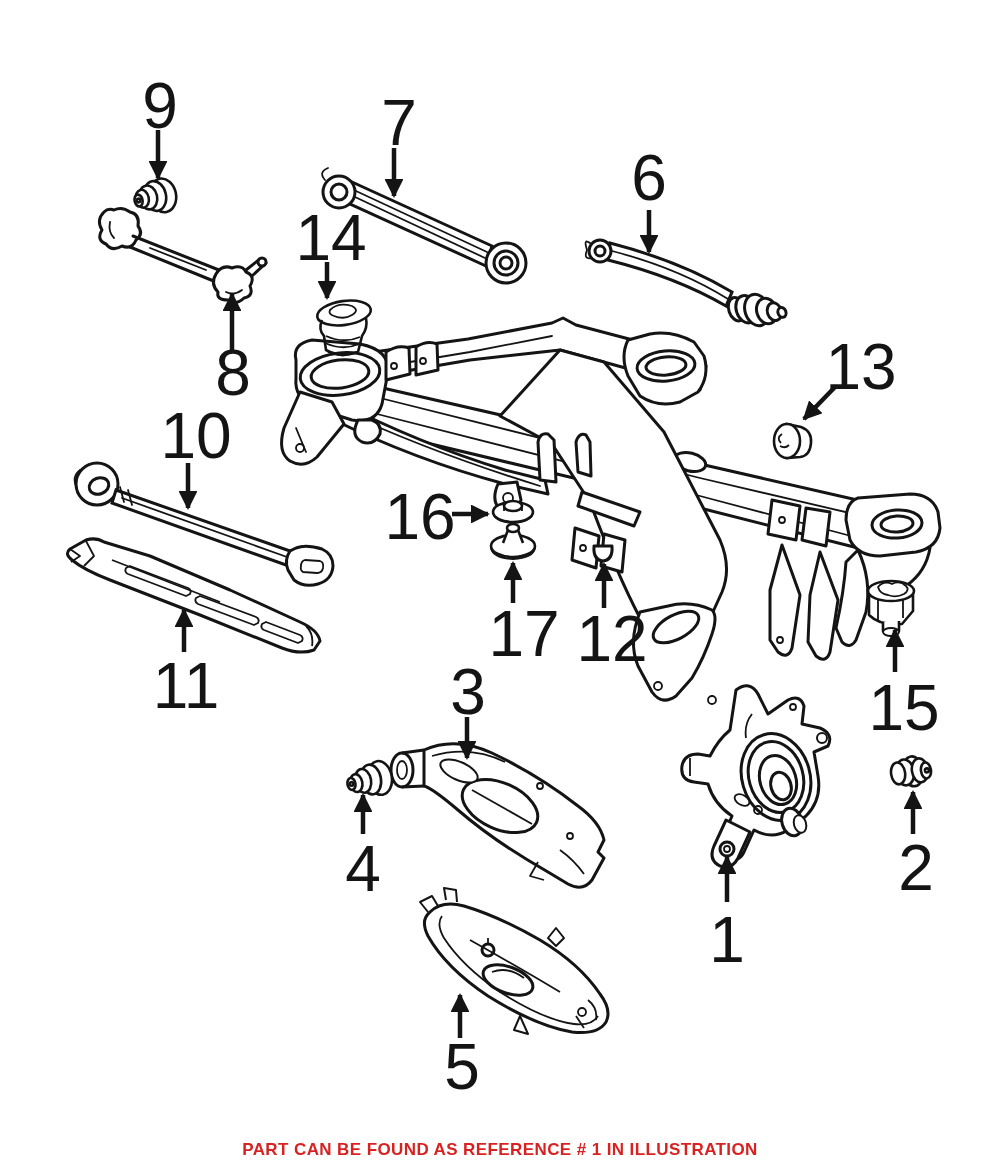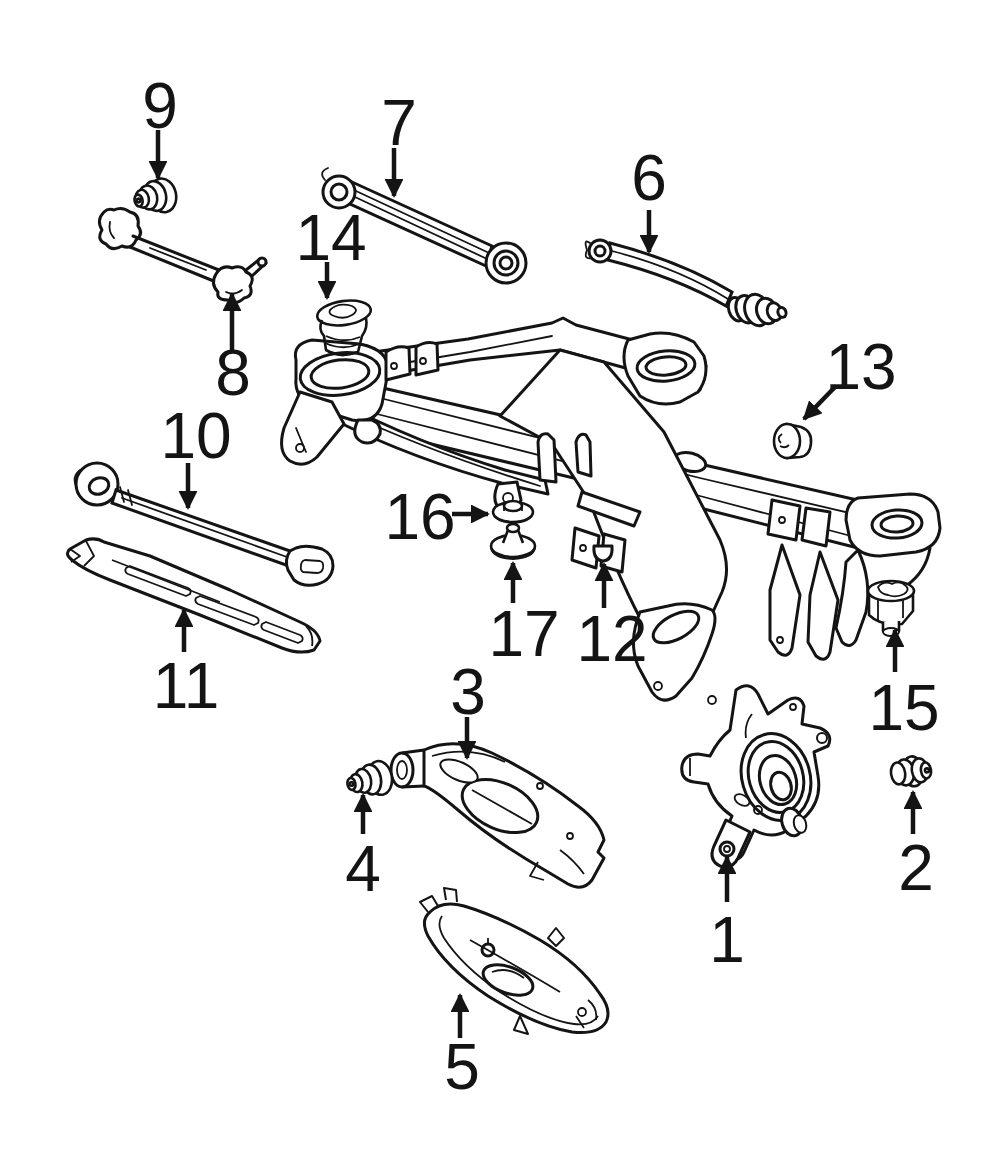--- a/index.html
+++ b/index.html
@@ -293,13 +293,14 @@
     <text class="lbl" x="186" y="708">11</text>
     <text class="lbl" x="612" y="661">12</text>
     <text class="lbl" x="861" y="389">13</text>
     <text class="lbl" x="331" y="260">14</text>
     <text class="lbl" x="904" y="730">15</text>
     <text class="lbl" x="420" y="539">16</text>
     <text class="lbl" x="524" y="656">17</text>
   </g>
 </svg>
 
+<div class="caption">PART CAN BE FOUND AS REFERENCE # 1 IN ILLUSTRATION</div>
 </div>
 
 </body></html>

